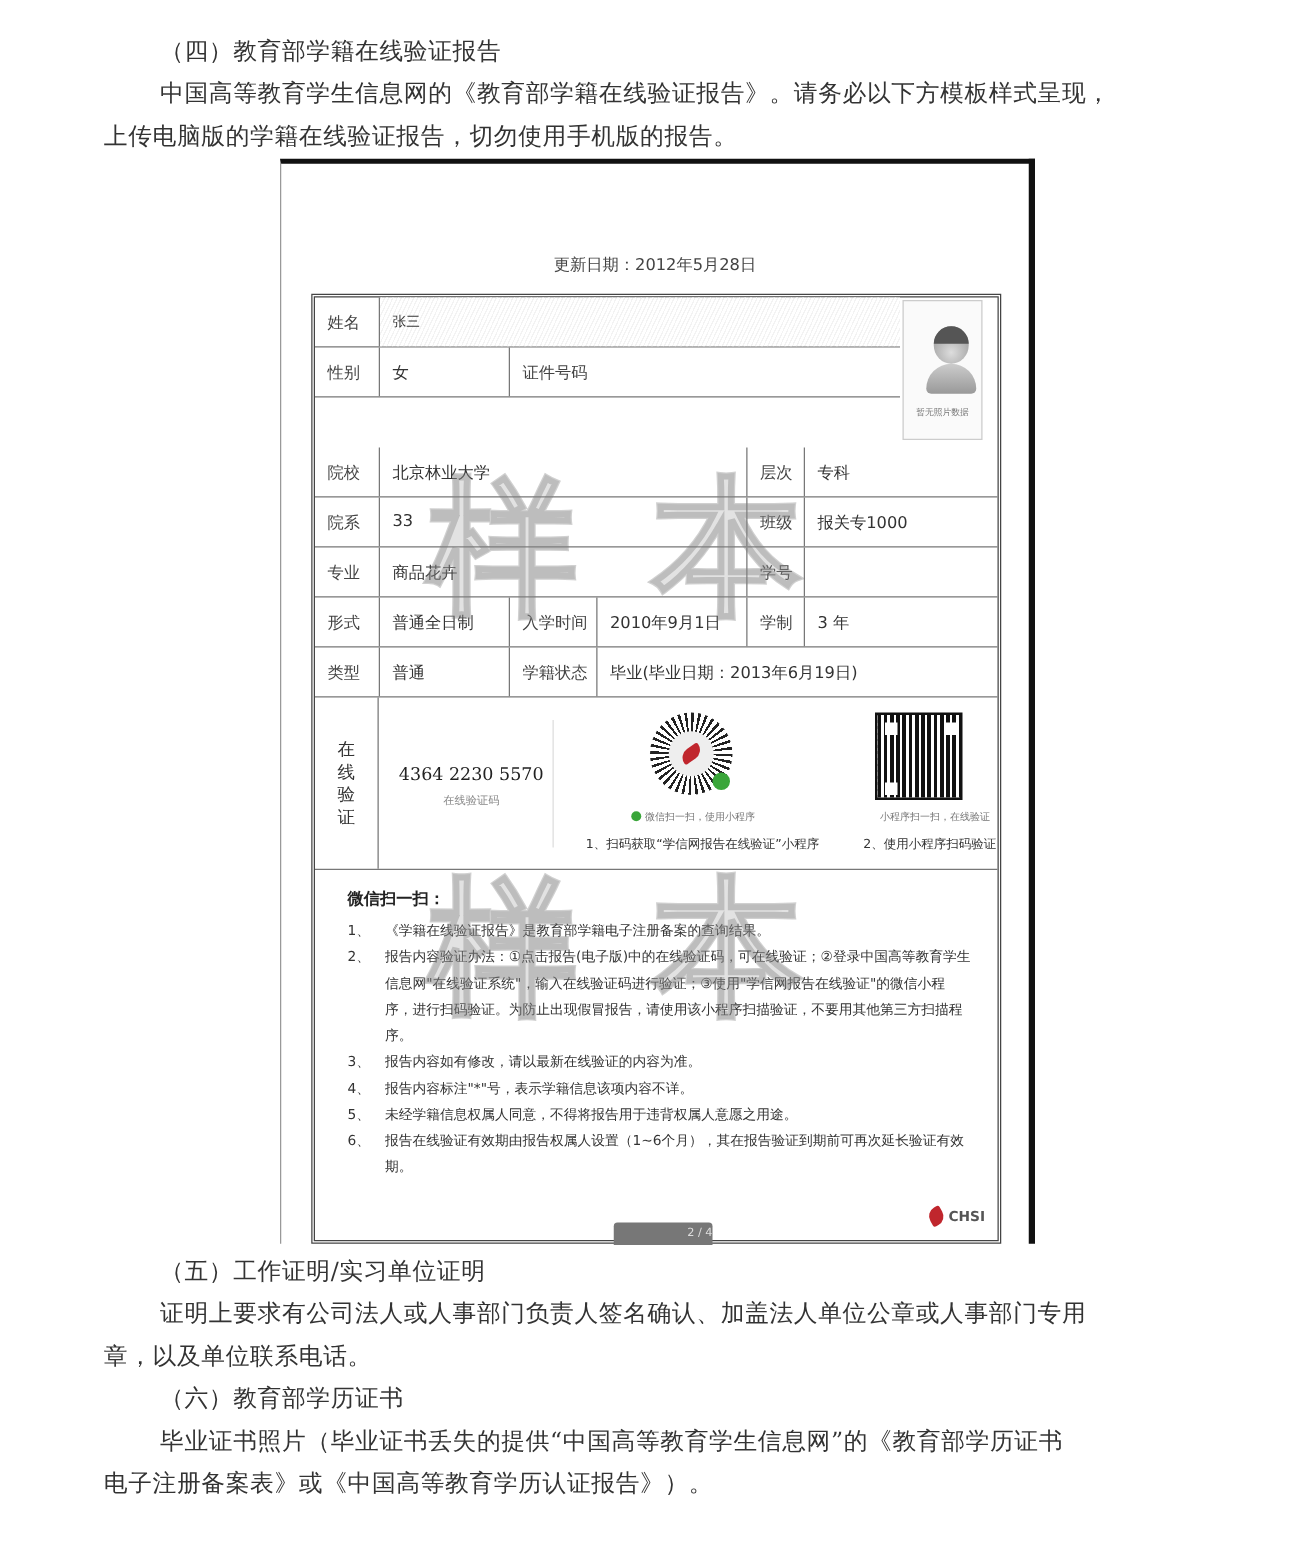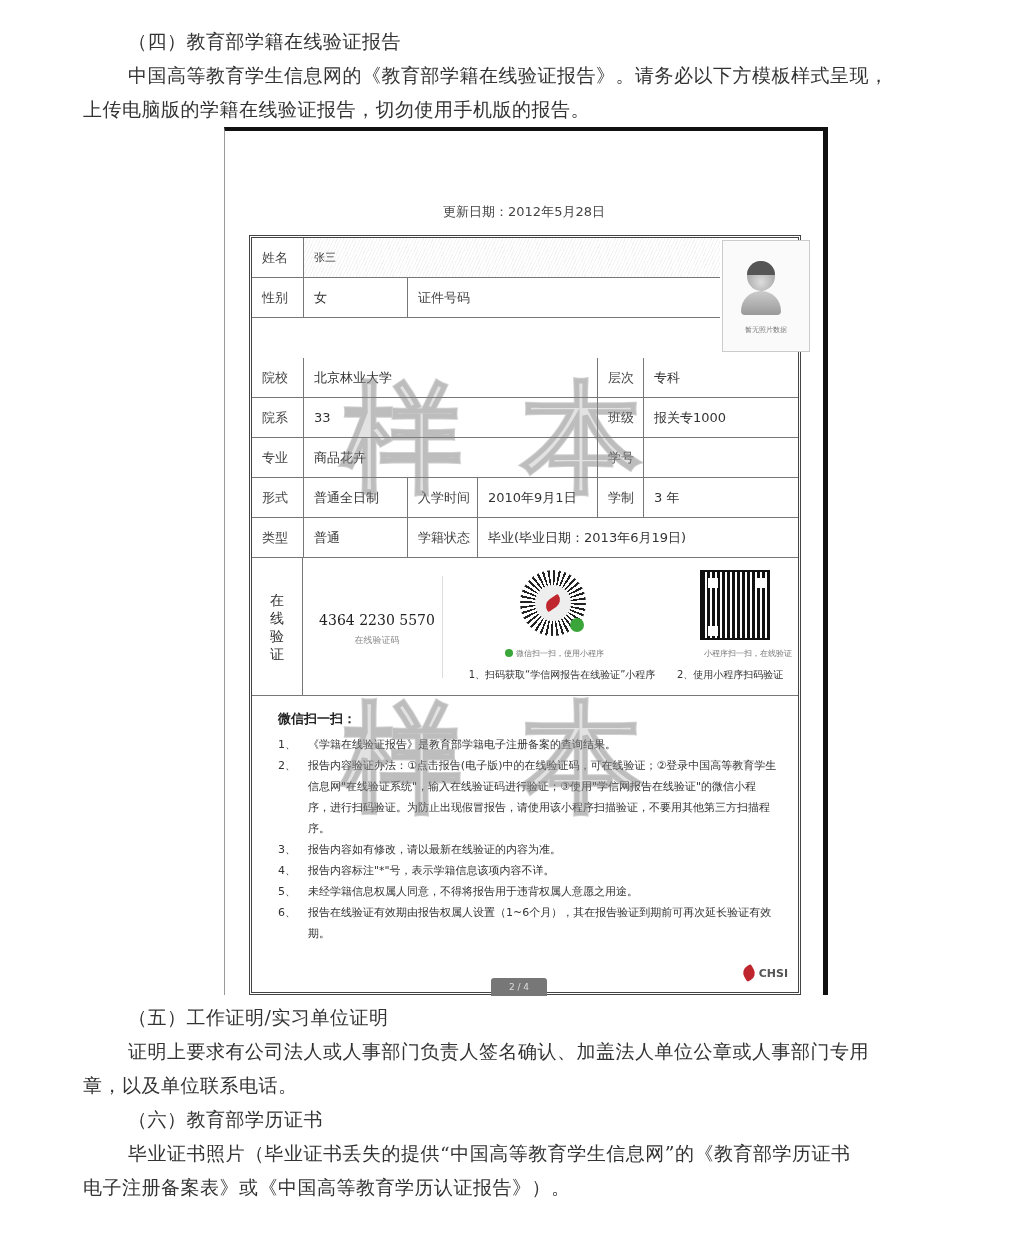--- a/index.html
+++ b/index.html
@@ -24,21 +24,21 @@
 
   .row { position: absolute; left: 0; height: 40px; border-bottom: 1px solid #777; box-sizing: border-box; }
   .cell { position: absolute; top: 0; height: 100%; display: flex; align-items: center;
           padding-left: 10px; box-sizing: border-box; border-right: 1px solid #777; white-space: nowrap; }
   .cell.last { border-right: none; }
   .lbl { color: #444; }
 
   .pattern { background: repeating-linear-gradient(115deg, #f3f3f3 0 1px, #fff 1px 3px),
                          repeating-linear-gradient(60deg, #eee 0 1px, transparent 1px 4px); }
 
-  .photo { position: absolute; left: 470px; top: 2px; width: 88px; height: 112px;
+  .photo { position: absolute; left: 470px; top: 2px; width: 64px; height: 112px;
            border: 1px solid #ccc; background: #fafafa; box-sizing: border-box; }
   .avatar-head { position: absolute; left: 24px; top: 20px; width: 28px; height: 30px;
                  border-radius: 50%; background: radial-gradient(circle at 50% 70%, #ddd, #888); }
   .avatar-hair { position: absolute; left: 24px; top: 20px; width: 28px; height: 14px;
                  border-radius: 14px 14px 0 0; background: #555; }
   .avatar-body { position: absolute; left: 18px; top: 50px; width: 40px; height: 24px;
                  border-radius: 20px 20px 4px 4px; background: linear-gradient(#ccc, #999); }
   .photo-cap { position: absolute; left: 0; right: 0; top: 84px; text-align: center; font-size: 7px; color: #777; }
 
   .watermark { position: absolute; font-family: "DejaVu Sans", sans-serif; font-size: 120px;
@@ -66,35 +66,35 @@
              linear-gradient(#fff,#fff) 6px 6px/10px 10px no-repeat,
              linear-gradient(#fff,#fff) 54px 6px/10px 10px no-repeat,
              linear-gradient(#fff,#fff) 6px 54px/10px 10px no-repeat,
              repeating-linear-gradient(90deg, #111 0 3px, #fff 3px 5px),
              repeating-linear-gradient(0deg, #111 0 2px, transparent 2px 5px);
            border: 2px solid #111; box-sizing: border-box; }
   .qr-cap1 { position: absolute; left: 240px; top: 90px; width: 125px; text-align: center; font-size: 8px; color: #777; }
   .qr-cap1 .dot { display: inline-block; width: 8px; height: 8px; border-radius: 50%; background: #3aa63a; vertical-align: -1px; margin-right: 3px; }
   .qr-cap2 { position: absolute; left: 425px; top: 90px; width: 115px; text-align: right; font-size: 8px; color: #777; }
   .step1 { position: absolute; left: 200px; top: 110px; width: 220px; text-align: center; font-size: 10px; color: #333; }
-  .step2 { position: absolute; left: 425px; top: 110px; width: 120px; text-align: left; font-size: 10px; color: #333; }
+  .step2 { position: absolute; left: 425px; top: 110px; width: 120px; text-align: right; font-size: 10px; color: #333; }
 
   .notes { position: absolute; left: 0; top: 458px; width: 546px; padding: 14px 20px 0 26px; box-sizing: border-box; }
   .notes-title { font-size: 13px; font-weight: bold; color: #222; margin-bottom: 6px; }
   .note { display: flex; font-size: 11px; line-height: 21px; color: #333; }
   .note-num { width: 30px; flex: none; }
   .note-text { flex: 1; white-space: normal; }
 
   .chsi { position: absolute; right: 10px; bottom: 12px; display: flex; align-items: center; gap: 4px;
           font-size: 11px; font-weight: bold; color: #555; }
   .chsi-bird { width: 12px; height: 14px; background: #c0262d; border-radius: 8px 2px 8px 2px; transform: rotate(-30deg); }
 
   .pager { position: absolute; left: 491px; top: 978px; width: 56px; height: 18px; background: #777;
-           border-radius: 3px 3px 0 0; color: #ddd; font-size: 9px; text-align: center; line-height: 18px;
-           font-family: "DejaVu Sans", sans-serif; }
+           border-radius: 3px 3px 0 0; color: #ddd; font-size: 9px; text-align: right; line-height: 18px;
+           font-family: "DejaVu Sans", sans-serif; padding-left: 23px; }
 </style>
 </head>
 <body>
 
 <div class="para" style="left:128px; top:26px;">（四）教育部学籍在线验证报告</div>
 <div class="para" style="left:128px; top:60px;">中国高等教育学生信息网的《教育部学籍在线验证报告》。请务必以下方模板样式呈现，</div>
 <div class="para" style="left:83px; top:94px;">上传电脑版的学籍在线验证报告，切勿使用手机版的报告。</div>
 
 <div class="doc-frame">
   <div class="doc-date">更新日期：2012年5月28日</div>

